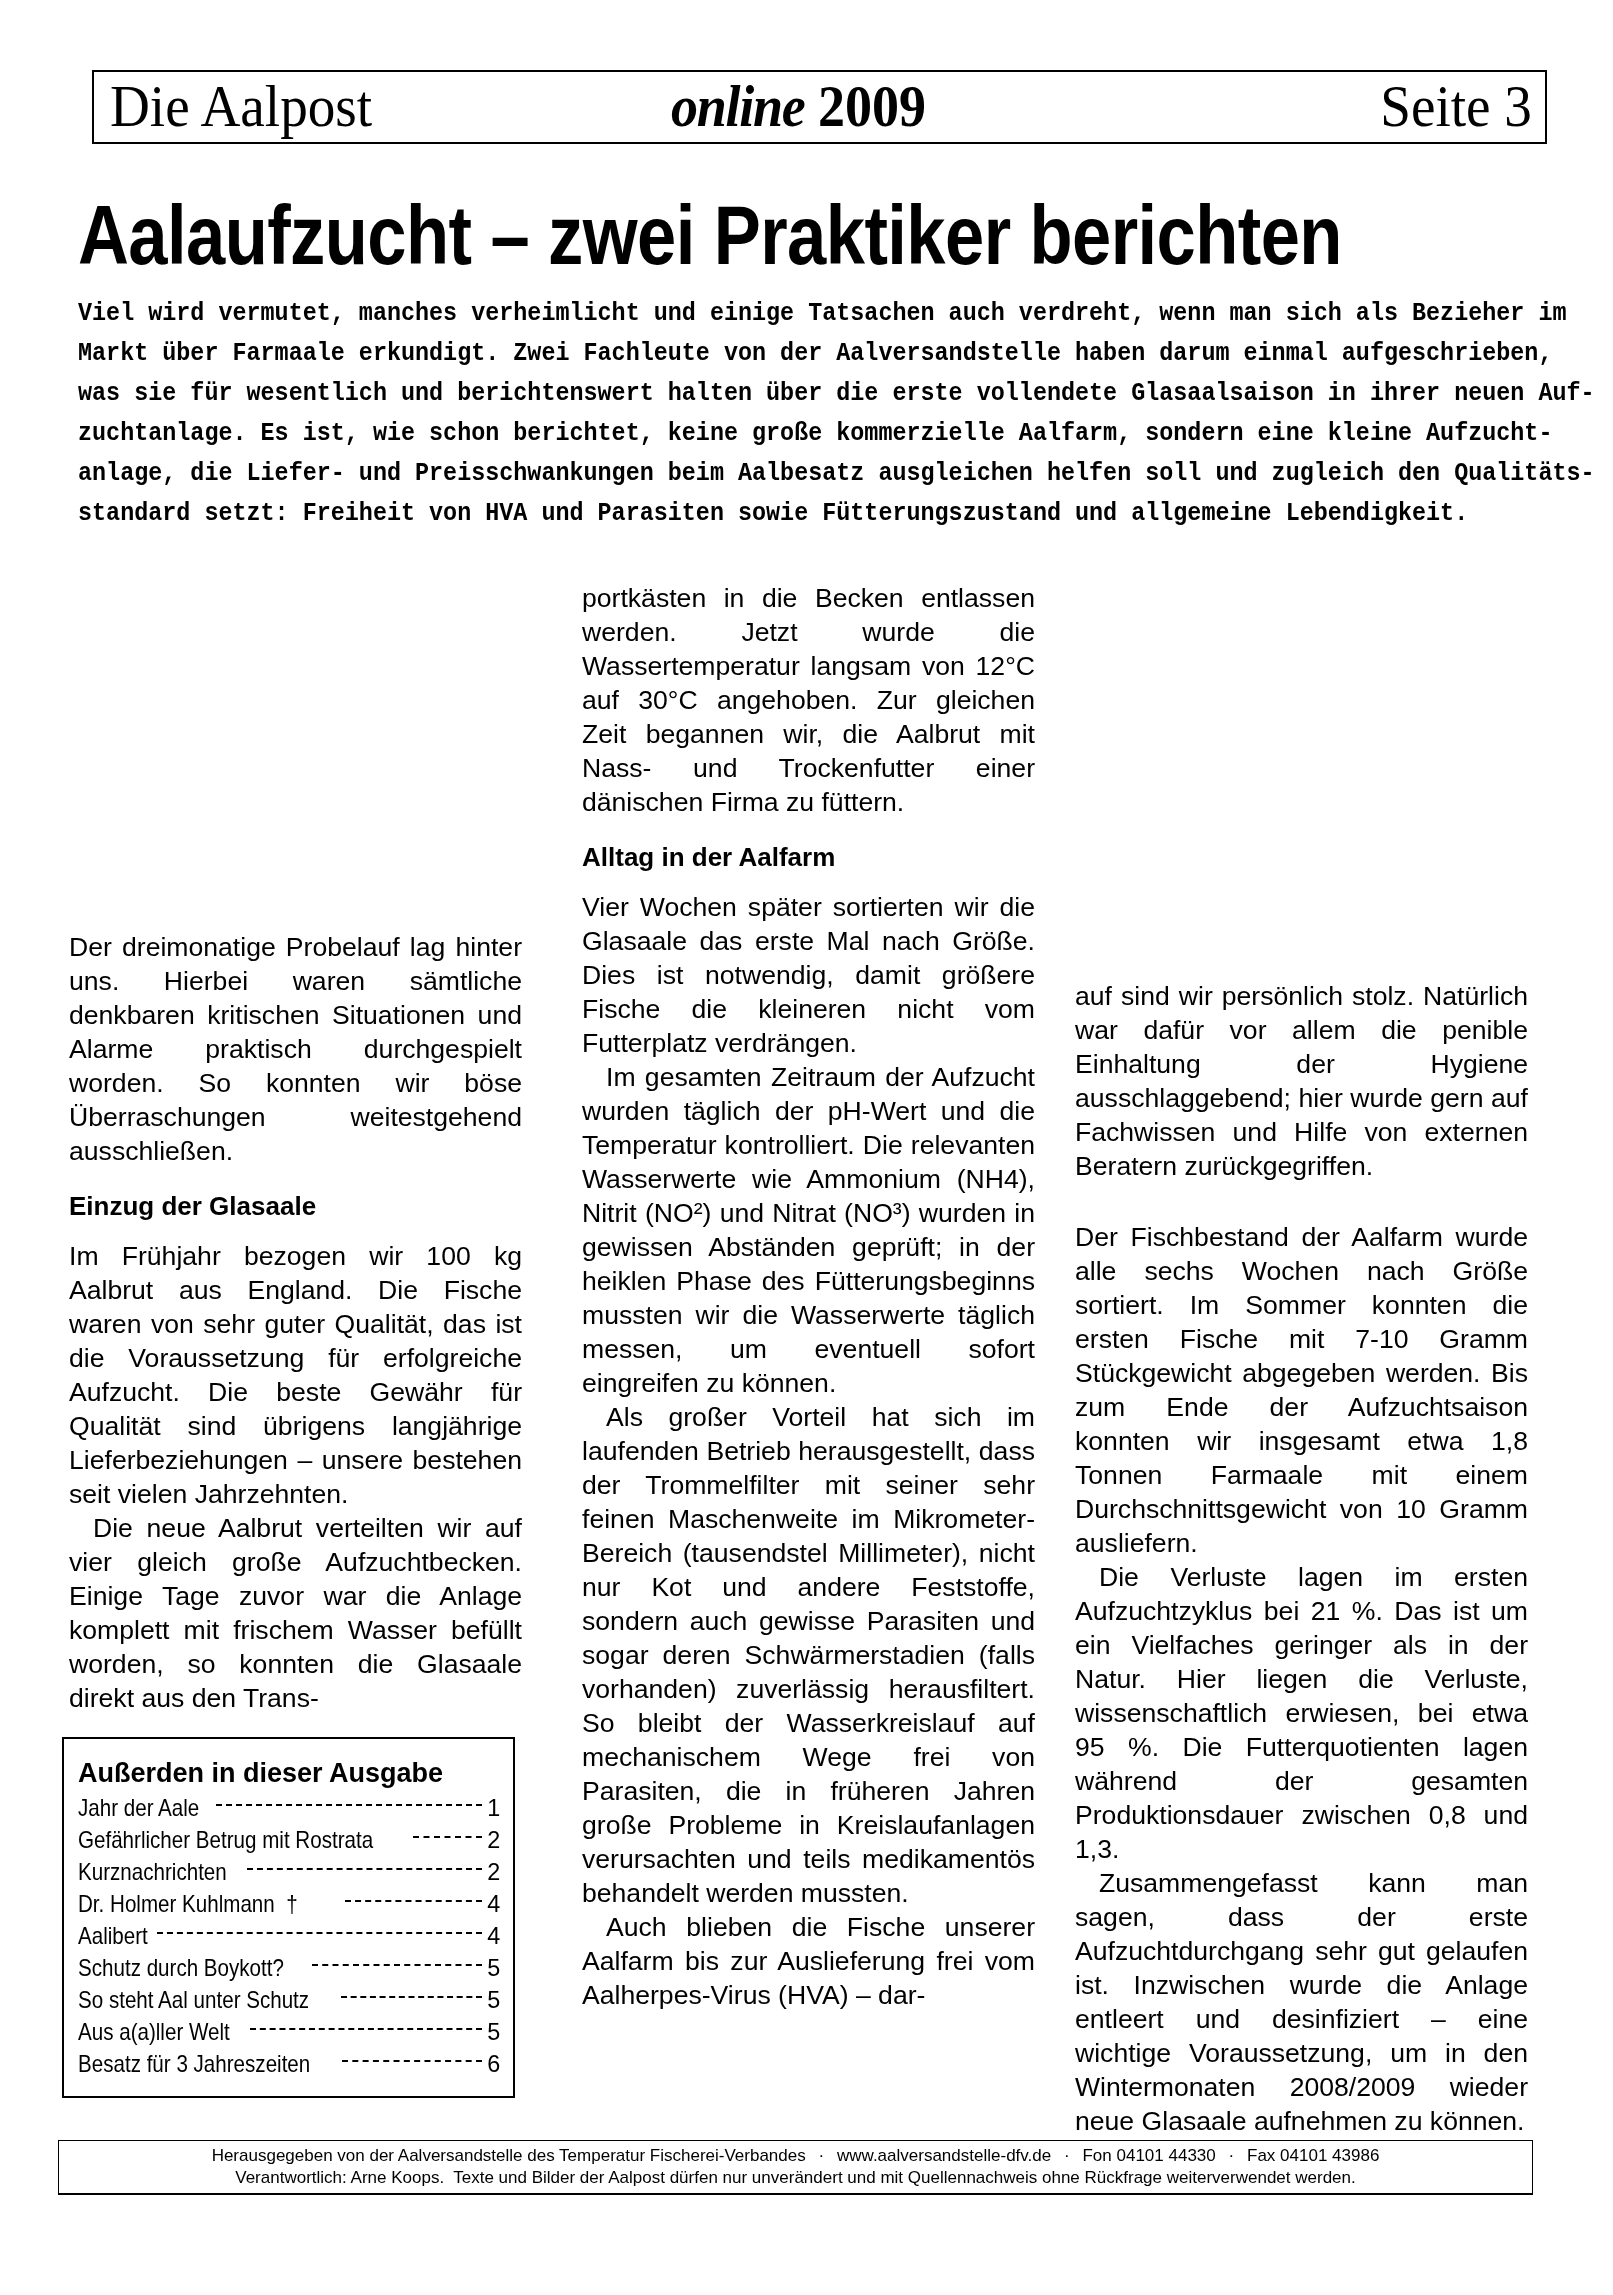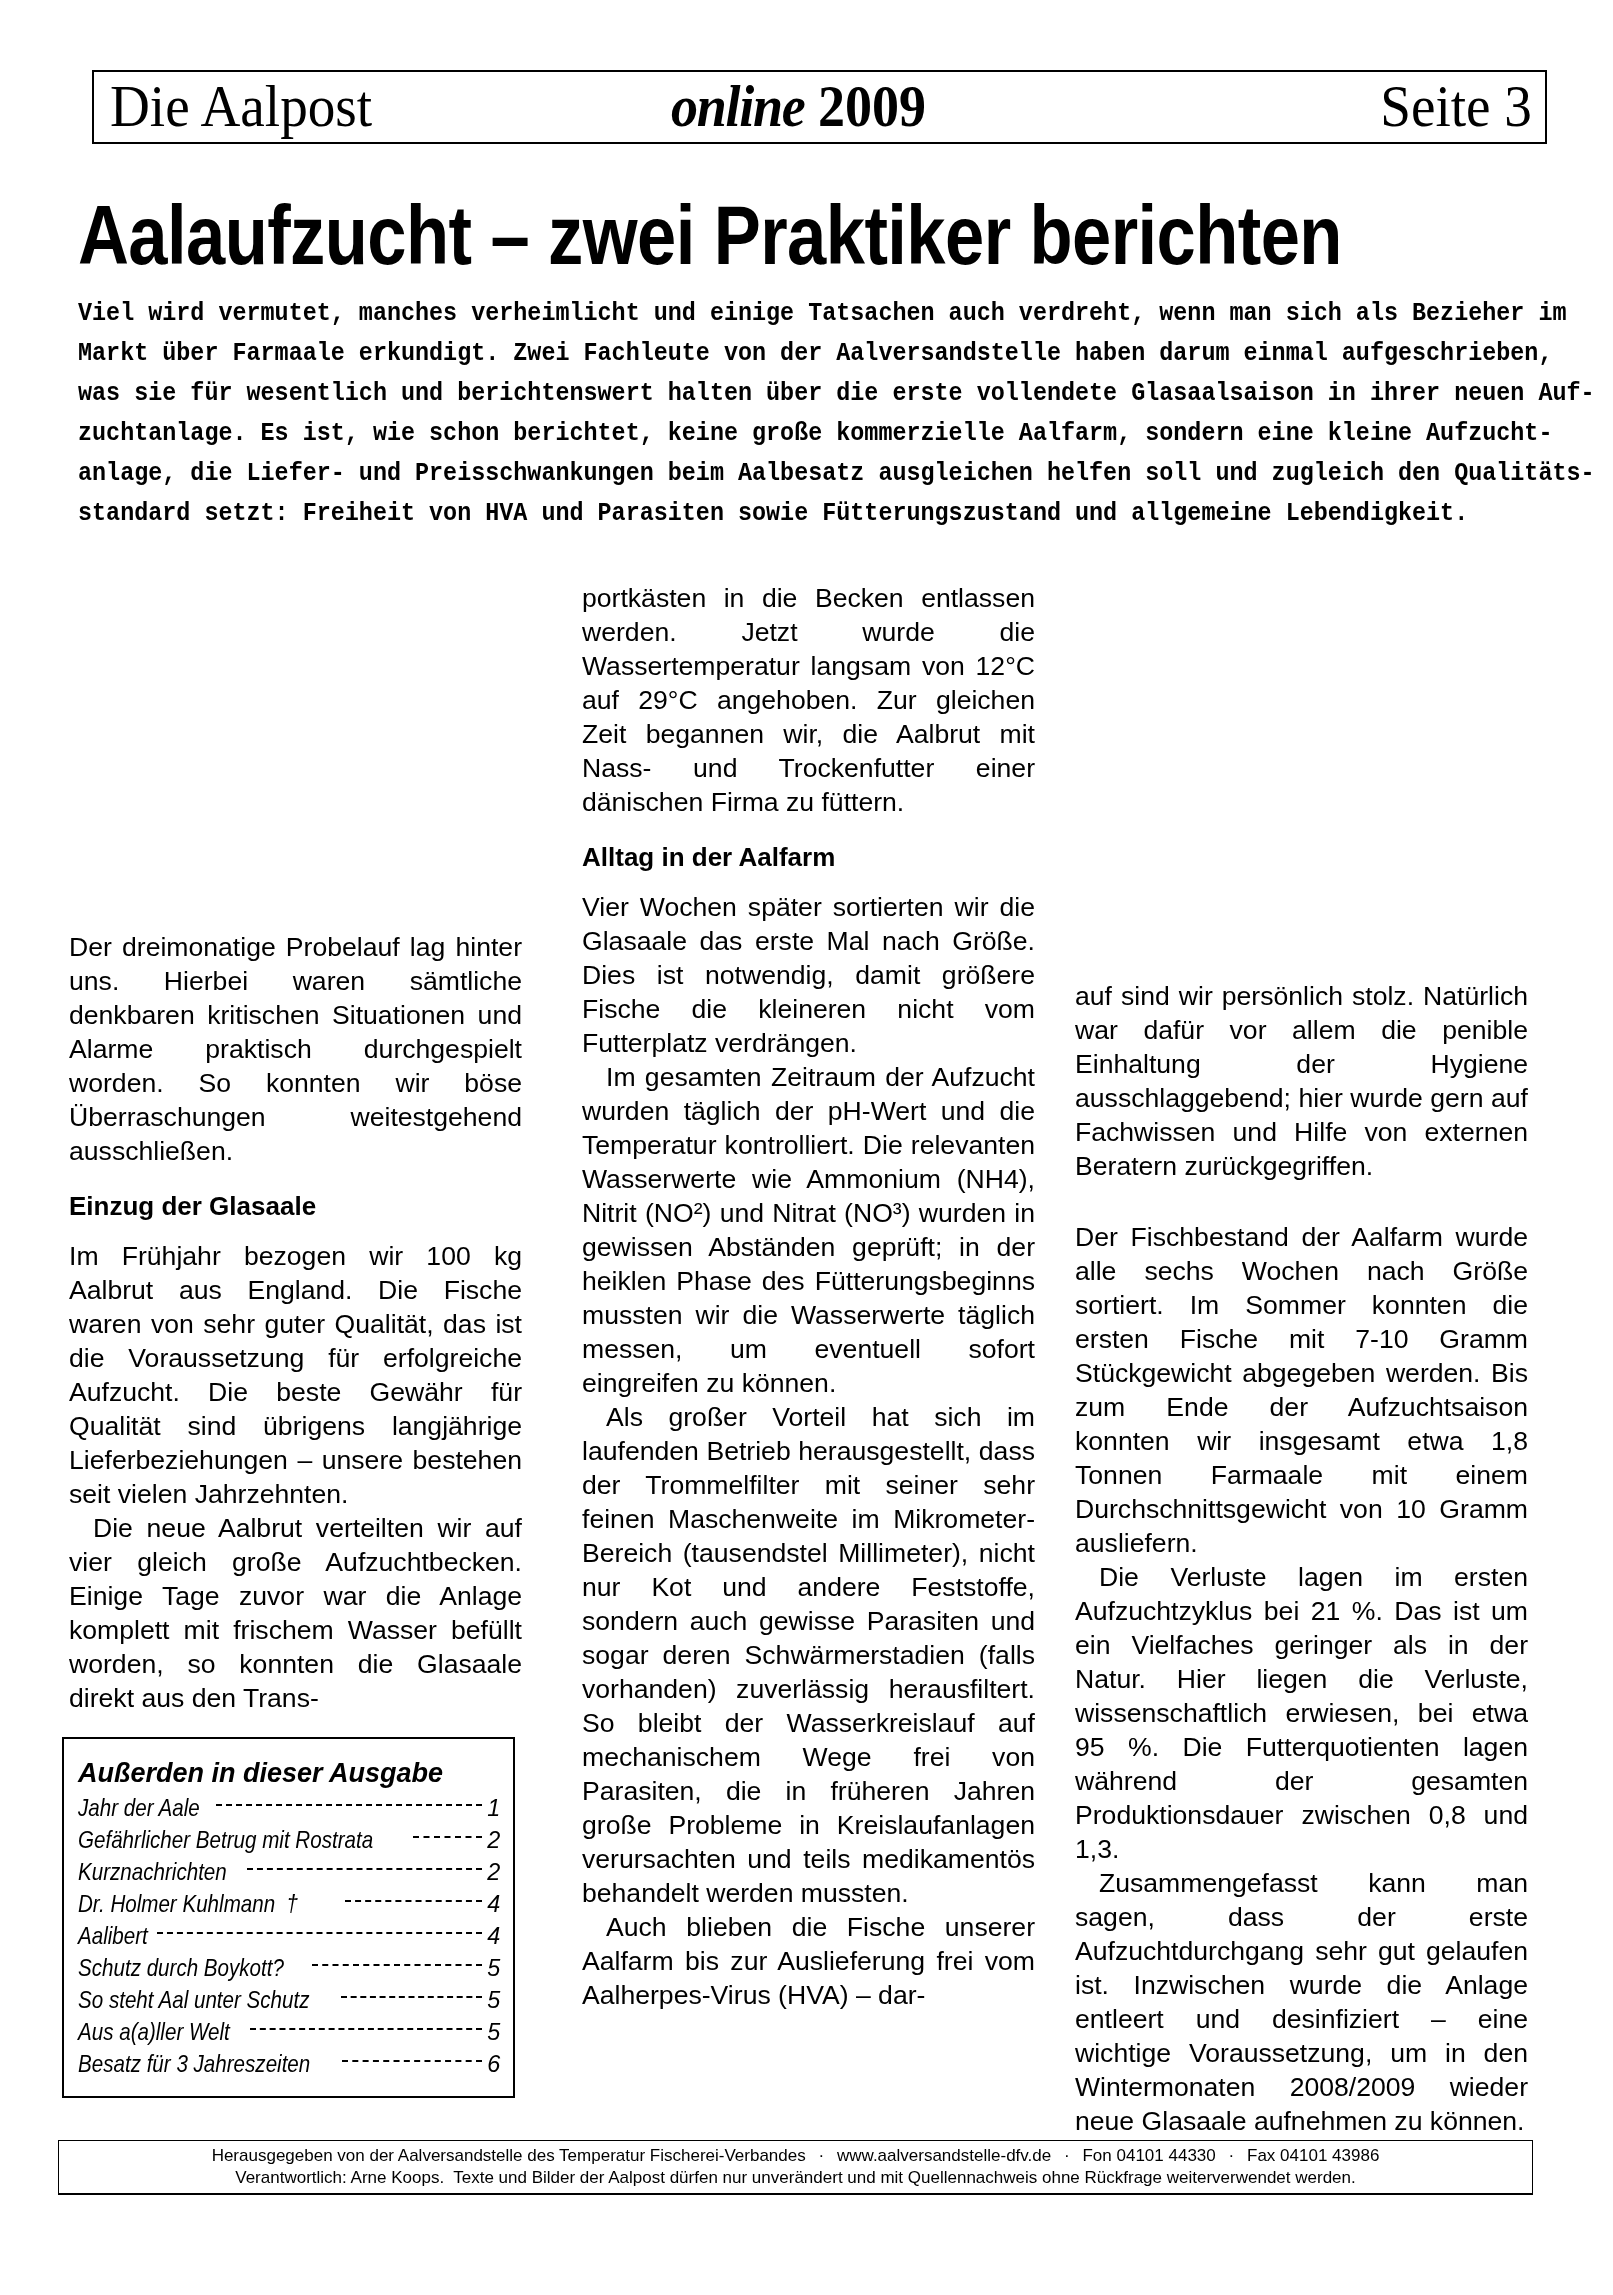--- a/index.html
+++ b/index.html
@@ -39,21 +39,20 @@
   .col1 { left: 69px; top: 930px; width: 453px; }
   .col2 { left: 582px; top: 581px; width: 453px; }
   .col3 { left: 1075px; top: 951px; width: 453px; margin-top: 28px; }
   .gap-s { height: 15.6px; }
   .gap-m { height: 21px; }
 
   .toc {
     position: absolute; left: 62px; top: 1737px; width: 453px; height: 361px;
     border: 2.1px solid #000; box-sizing: border-box; padding: 18.4px 12.8px 0 14px;
     font-family: "Liberation Sans", "DejaVu Sans", sans-serif;
-    font-style: italic;
   }
   .toc-title { font-size: 27px; font-weight: bold; line-height: 33px; margin: 0 0 1.4px 0; }
   .toc-row { display: flex; align-items: center; font-size: 23.4px; line-height: 32px; }
   .toc-label { white-space: nowrap; transform: scaleX(0.88); transform-origin: left; }
   .toc-dash { flex: 1; border-bottom: 2.1px dashed #000; margin: 0 2.8px 6.4px 0; height: 0; }
   .toc-page { width: 15.6px; text-align: right; }
 
   .footer {
     position: absolute; left: 58px; top: 2140px; width: 1475px; height: 55px;
     border: 1.4px solid #000; border-bottom-width: 2.8px; box-sizing: border-box;
@@ -86,21 +85,21 @@
 <div class="col col1">
   <p>Der dreimonatige Probelauf lag hinter uns. Hierbei waren sämtliche denkbaren kritischen Situationen und Alarme praktisch durchgespielt worden. So konnten wir böse Überraschungen weitestgehend ausschließen.</p>
   <div class="gap-m"></div>
   <h3>Einzug der Glasaale</h3>
   <div class="gap-s"></div>
   <p>Im Frühjahr bezogen wir 100 kg Aalbrut aus England. Die Fische waren von sehr guter Qualität, das ist die Voraussetzung für erfolgreiche Aufzucht. Die beste Gewähr für Qualität sind übrigens langjährige Lieferbeziehungen – unsere bestehen seit vielen Jahrzehnten.</p>
   <p class="indent">Die neue Aalbrut verteilten wir auf vier gleich große Aufzuchtbecken. Einige Tage zuvor war die Anlage komplett mit frischem Wasser befüllt worden, so konnten die Glasaale direkt aus den Trans-</p>
 </div>
 
 <div class="col col2">
-  <p>portkästen in die Becken entlassen werden. Jetzt wurde die Wassertemperatur langsam von 12°C auf 29°C angehoben. Zur gleichen Zeit begannen wir, die Aalbrut mit Nass-  und Trockenfutter einer dänischen Firma zu füttern.</p>
+  <p>portkästen in die Becken entlassen werden. Jetzt wurde die Wassertemperatur langsam von 12°C auf 30°C angehoben. Zur gleichen Zeit begannen wir, die Aalbrut mit Nass-  und Trockenfutter einer dänischen Firma zu füttern.</p>
   <div class="gap-m"></div>
   <h3>Alltag in der Aalfarm</h3>
   <div class="gap-s"></div>
   <p>Vier Wochen später sortierten wir die Glasaale das erste Mal nach Größe. Dies ist notwendig, damit größere Fische die kleineren nicht vom Futterplatz verdrängen.</p>
   <p class="indent">Im gesamten Zeitraum der Aufzucht wurden täglich der pH-Wert und die Temperatur kontrolliert. Die relevanten Wasserwerte wie Ammonium (NH4), Nitrit (NO²) und Nitrat (NO³) wurden in gewissen Abständen geprüft; in der heiklen Phase des Fütterungsbeginns mussten wir die Wasserwerte täglich messen, um eventuell sofort eingreifen zu können.</p>
   <p class="indent">Als großer Vorteil hat sich im laufenden Betrieb herausgestellt, dass der Trommelfilter mit seiner sehr feinen Maschenweite im Mikrometer-Bereich (tausendstel Millimeter), nicht nur Kot und andere Feststoffe, sondern auch gewisse Parasiten und sogar deren Schwärmerstadien (falls vorhanden) zuverlässig herausfiltert. So bleibt der Wasserkreislauf auf mechanischem Wege frei von Parasiten, die in früheren Jahren große Probleme in Kreislaufanlagen verursachten und teils medikamentös behandelt werden mussten.</p>
   <p class="indent">Auch blieben die Fische unserer Aalfarm bis zur Auslieferung frei vom Aalherpes-Virus (HVA) – dar-</p>
 </div>
 
 <div class="col col3">

